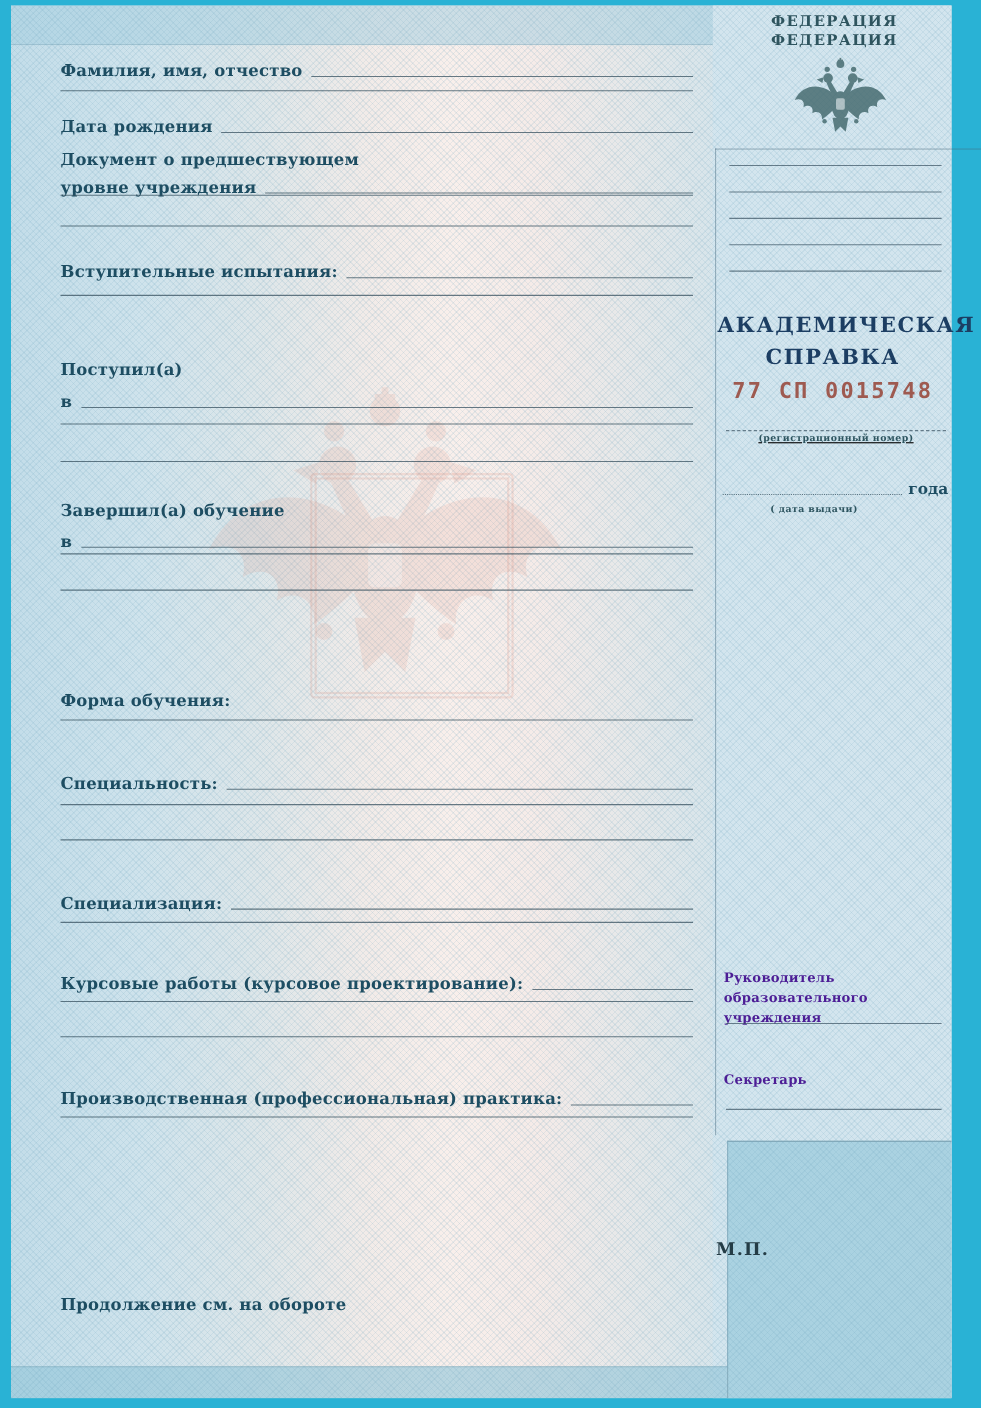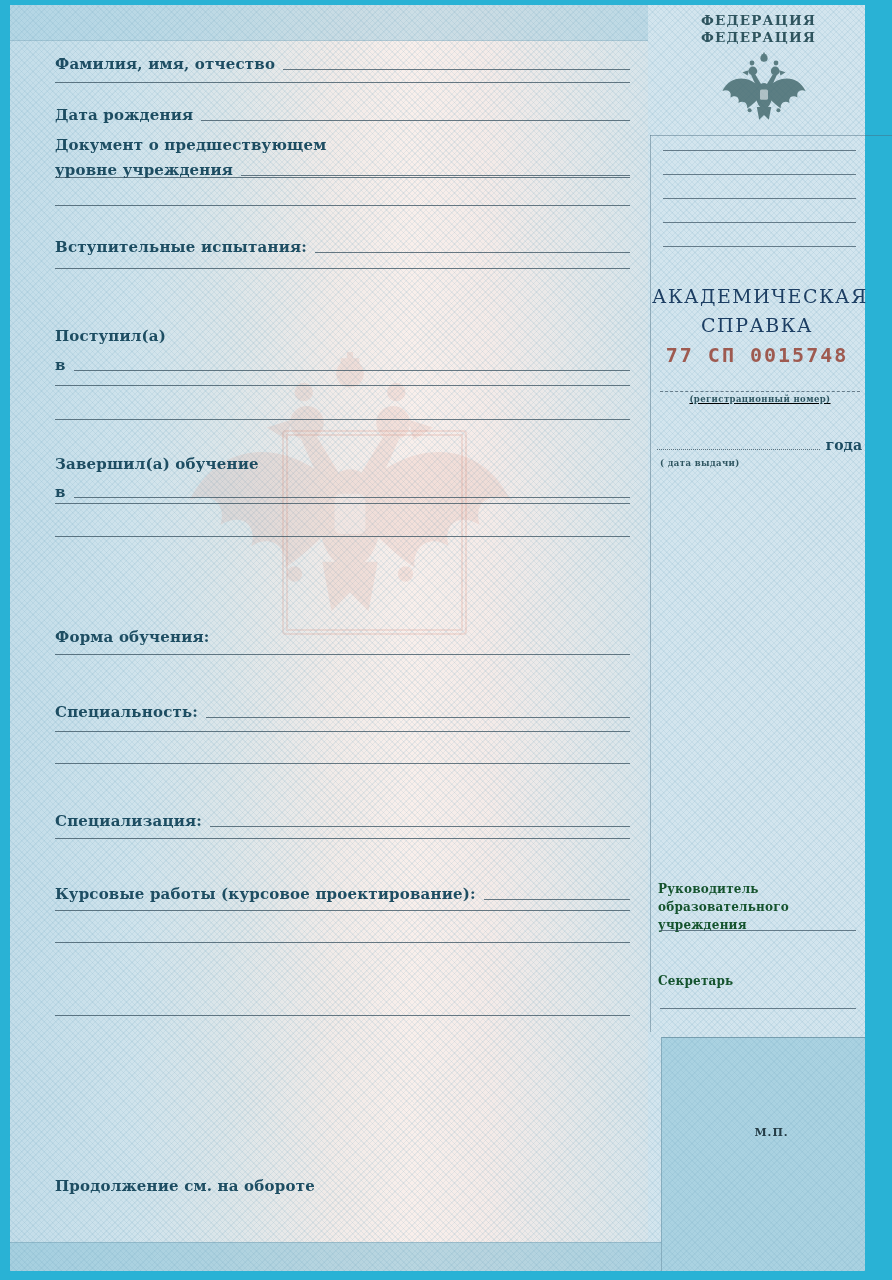--- a/index.html
+++ b/index.html
@@ -66,48 +66,48 @@
   .country {
     position:absolute; left:655px; width:207px; top:12px; text-align:center;
     font-weight:bold; font-size:13.5px; letter-spacing:1.2px; color:#2e545e; line-height:1.25;
   }
   .emblem { position:absolute; left:716px; top:48px; width:96px; height:86px; color:#3f6569; opacity:.8; }
 
   .rline { position:absolute; left:663px; width:193px; border-bottom:1px solid rgba(55,80,95,.7); }
 
   .cert-title {
     position:absolute; left:652px; width:210px; top:282px; text-align:center;
-    font-weight:normal; color:#1c3e63; font-size:19px; letter-spacing:1.5px; line-height:1.5;
+    font-weight:bold; color:#1c3e63; font-size:19px; letter-spacing:1.5px; line-height:1.5;
   }
   .serial {
     position:absolute; left:652px; width:210px; top:343px; text-align:center;
     font-family:"DejaVu Sans Mono","Liberation Mono",monospace;
     color:#9e5a50; font-size:20px; letter-spacing:2px; font-weight:bold;
   }
   .caption { font-size:8.5px; color:#2e5560; letter-spacing:.4px; font-weight:bold; }
   .reg-block { position:absolute; left:660px; width:200px; top:378px; text-align:center;text-decoration:underline; }
   .reg-block .dash { border-bottom:1px dashed rgba(55,80,95,.7); height:14px; margin-bottom:2px; }
 
   .date-row {
     position:absolute; left:657px; width:205px; top:437px;
     display:flex; align-items:flex-end; gap:6px;
   }
   .date-row .line { flex:1; border-bottom:1px dotted rgba(55,80,95,.75); margin-bottom:3px; }
   .date-suffix { font-weight:bold; color:#1d4d62; font-size:14px; }
-  .date-caption { position:absolute; left:660px; width:160px; top:458px; text-align:left; }
+  .date-caption { position:absolute; left:660px; width:160px; top:458px; text-align:center; }
 
   .sig-label {
     position:absolute; left:658px; width:202px;
-    font-weight:bold; color:#14532d; font-size:12px; line-height:1.5; letter-spacing:.2px;
+    font-weight:bold; color:#4c1d95; font-size:12px; line-height:1.5; letter-spacing:.2px;
   }
   .sig-line { position:absolute; left:660px; width:196px; border-bottom:1px solid rgba(55,80,95,.7); }
 
   .mp-label {
-    position:absolute; left:651px; right:0; top:1126px; text-align:center;
-    font-weight:bold; color:#243c46; font-size:11px; letter-spacing:1px;
+    position:absolute; left:651px; right:0; top:1126px; 
+    font-weight:bold; color:#243c46; font-size:16px; letter-spacing:1px;
   }
 
   .footer-note { position:absolute; left:55px; }
 
   
   .watermark {
     position:absolute; left:165px; top:320px; width:370px; height:360px; z-index:3;
     color:#d4826f; opacity:.13;
   }
   .watermark-frame {
@@ -276,19 +276,23 @@
     </div>
     <div class="rule" style="top:838px"></div>
 
     <div class="row" style="top:885px">
       <span class="lbl">Курсовые работы (курсовое проектирование):</span>
       <span class="line"></span>
     </div>
     <div class="rule" style="top:910px"></div>
     <div class="rule" style="top:942px"></div>
 
+    <div class="row" style="top:990px">
+      <span class="lbl">Производственная (профессиональная) практика:</span>
+      <span class="line"></span>
+    </div>
     <div class="rule" style="top:1015px"></div>
 
     <div class="footer-note" style="top:1176px; position:absolute">
       <span class="lbl">Продолжение см. на обороте</span>
     </div>
   </div>
 </div>
 
 </body></html>

